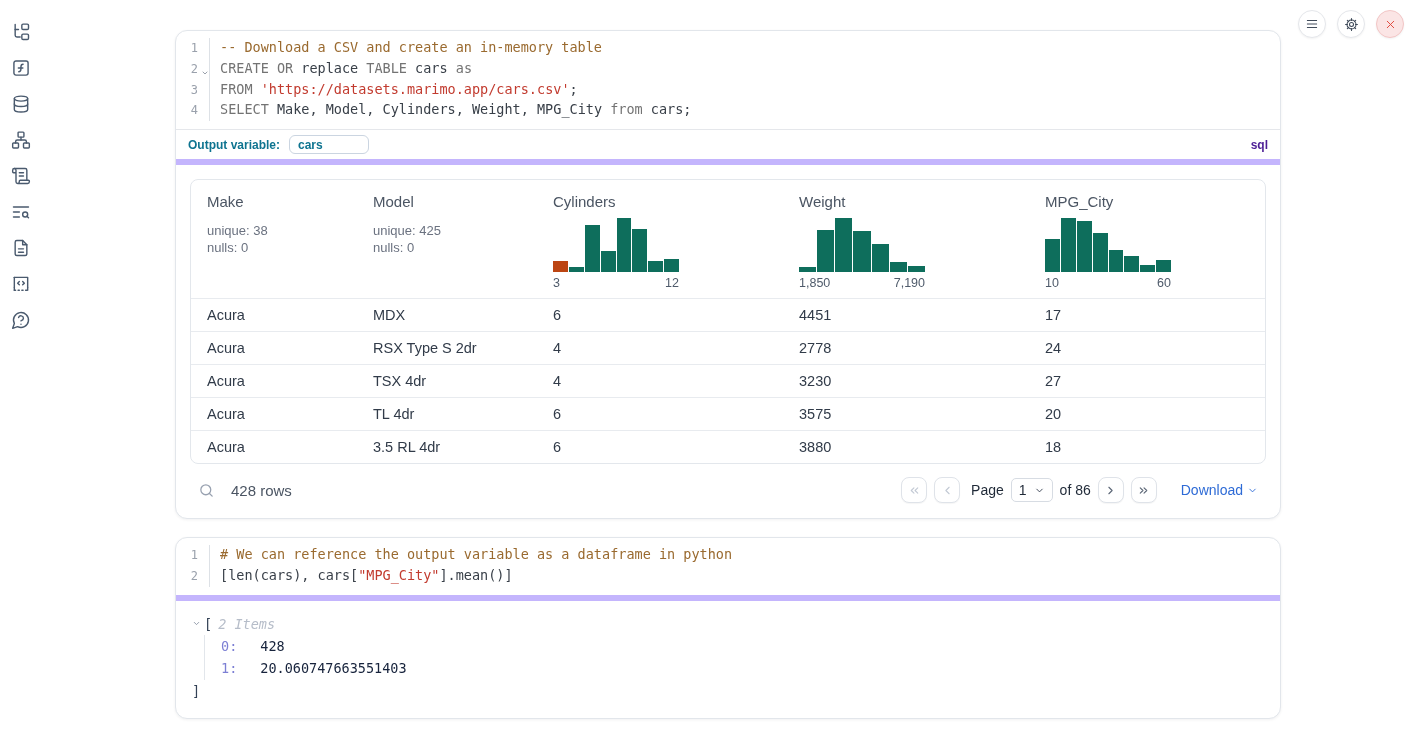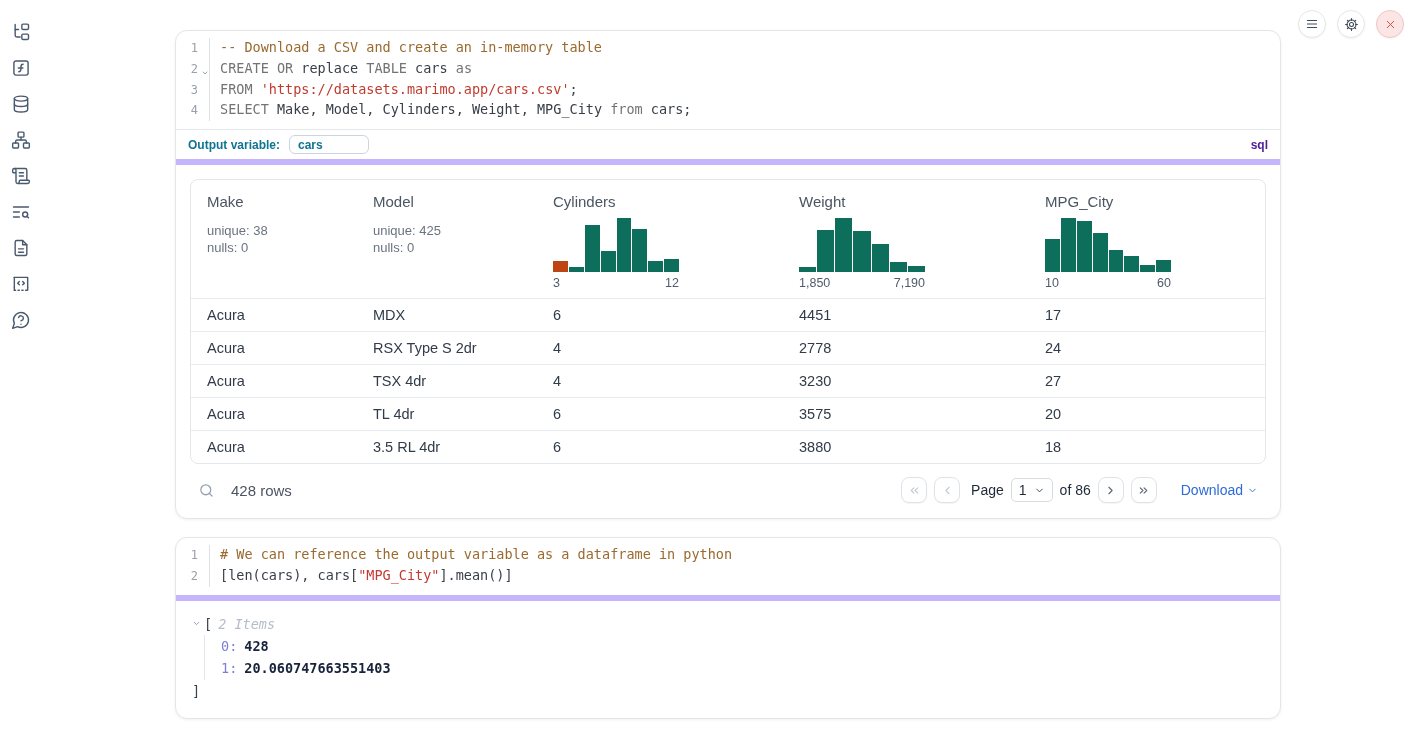--- a/index.html
+++ b/index.html
@@ -89,21 +89,21 @@
   
   .tree { padding:15px 16px 17px; font-family:"DejaVu Sans Mono", monospace; font-size:13.5px; color:#334155; }
   .tree-head { display:flex; align-items:center; }
   .tree-chev { display:flex; margin-right:3px; cursor:pointer; }
   .tree-chev svg { stroke:#8a94a4; fill:none; stroke-width:2.4; stroke-linecap:round; stroke-linejoin:round; }
   .tree-bracket { color:#334155; }
   .tree-items { color:#b6bdc9; font-style:italic; margin-left:6px; }
   .tree-body { margin-left:12px; border-left:1px solid #e2e6eb; padding-left:16px; margin-top:3px; margin-bottom:2px; }
   .tree-entry { line-height:22.5px; }
   .tree-key { color:#7c7fd4; }
-  .tree-val { color:#17233c; margin-left:7px;font-weight:bold; }
+  .tree-val { color:#17233c; margin-left:23px; }
   .tree-close { line-height:19px; }
 </style>
 </head>
 <body>
 
 <div class="sidebar">
   <button class="side-btn">
     <svg width="20" height="20" viewBox="0 0 24 24">
         <path d="M5 3v13a2 2 0 0 0 2 2h4"></path>
         <path d="M5 9h4"></path>

